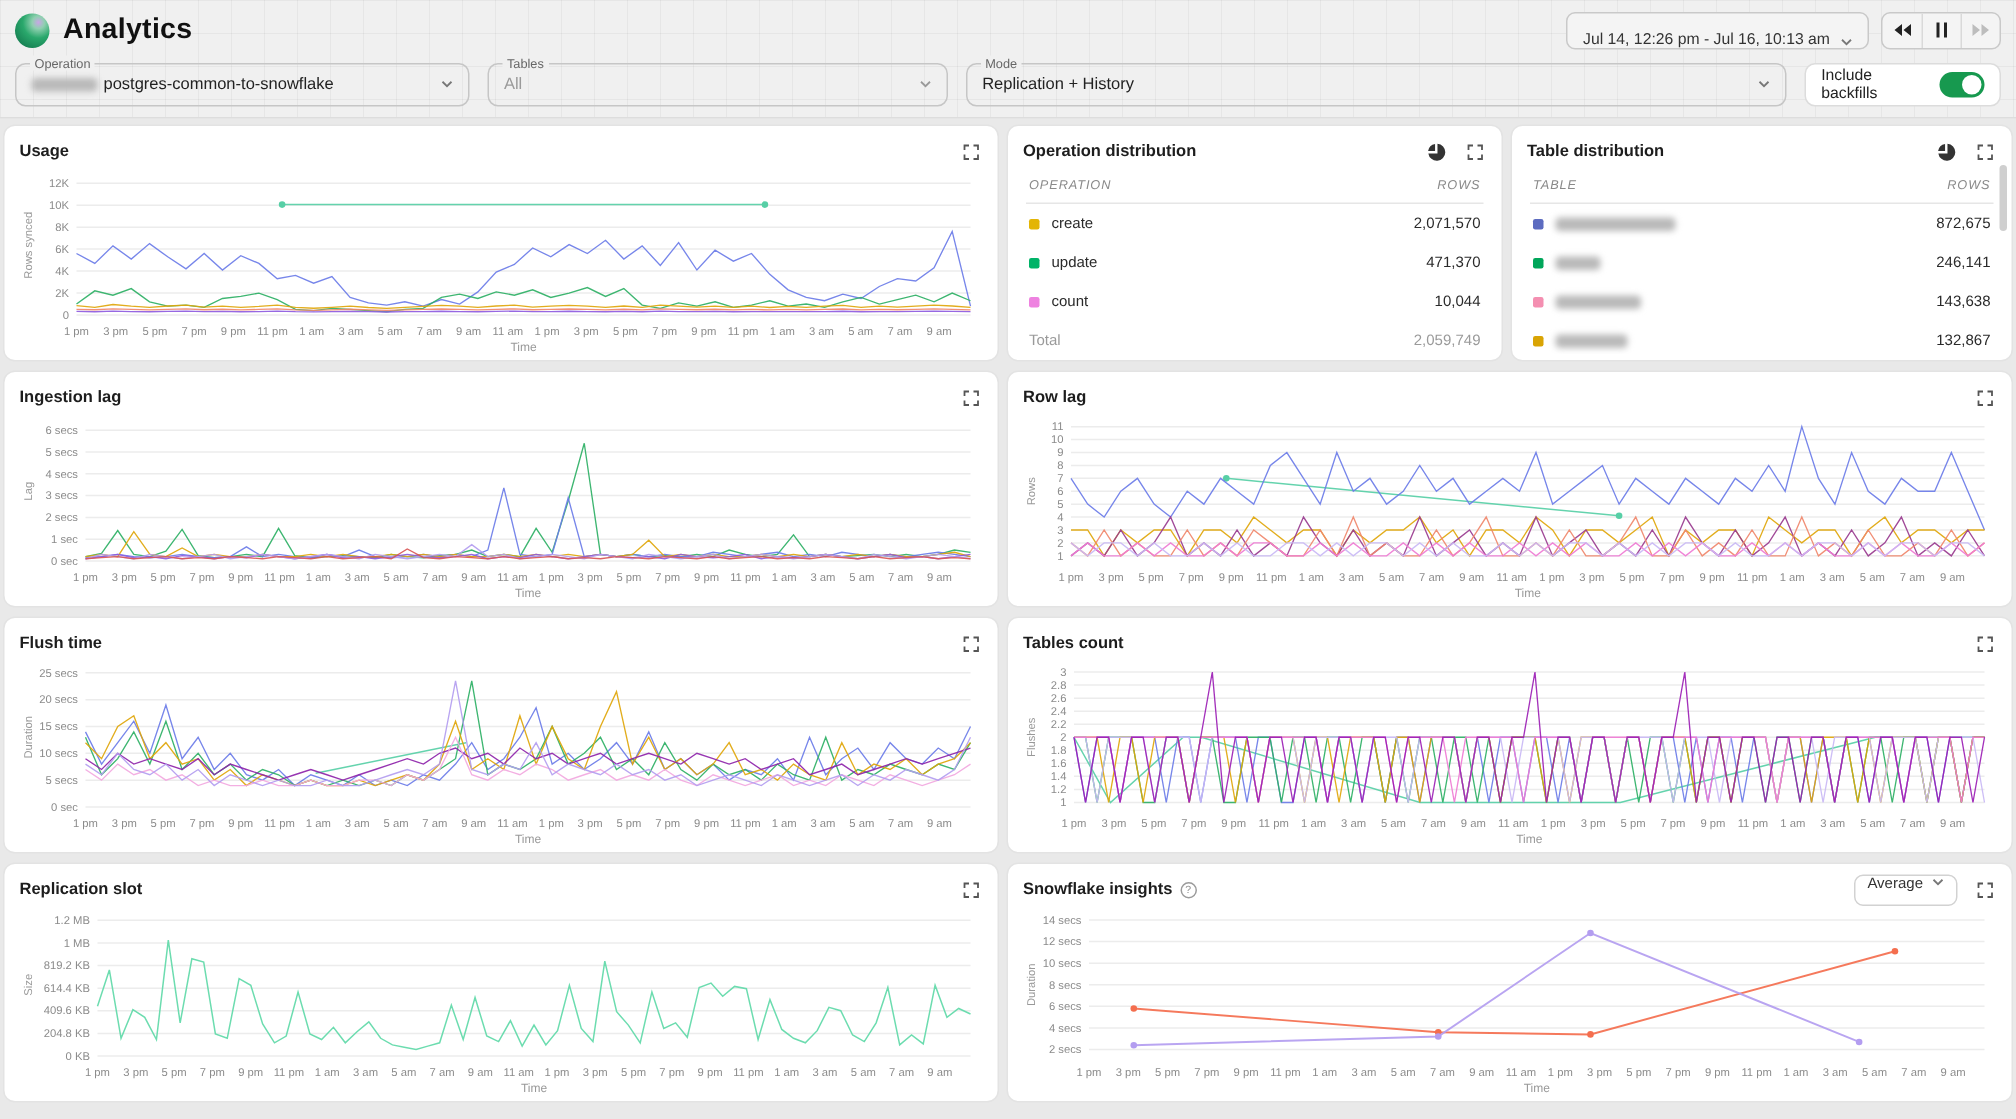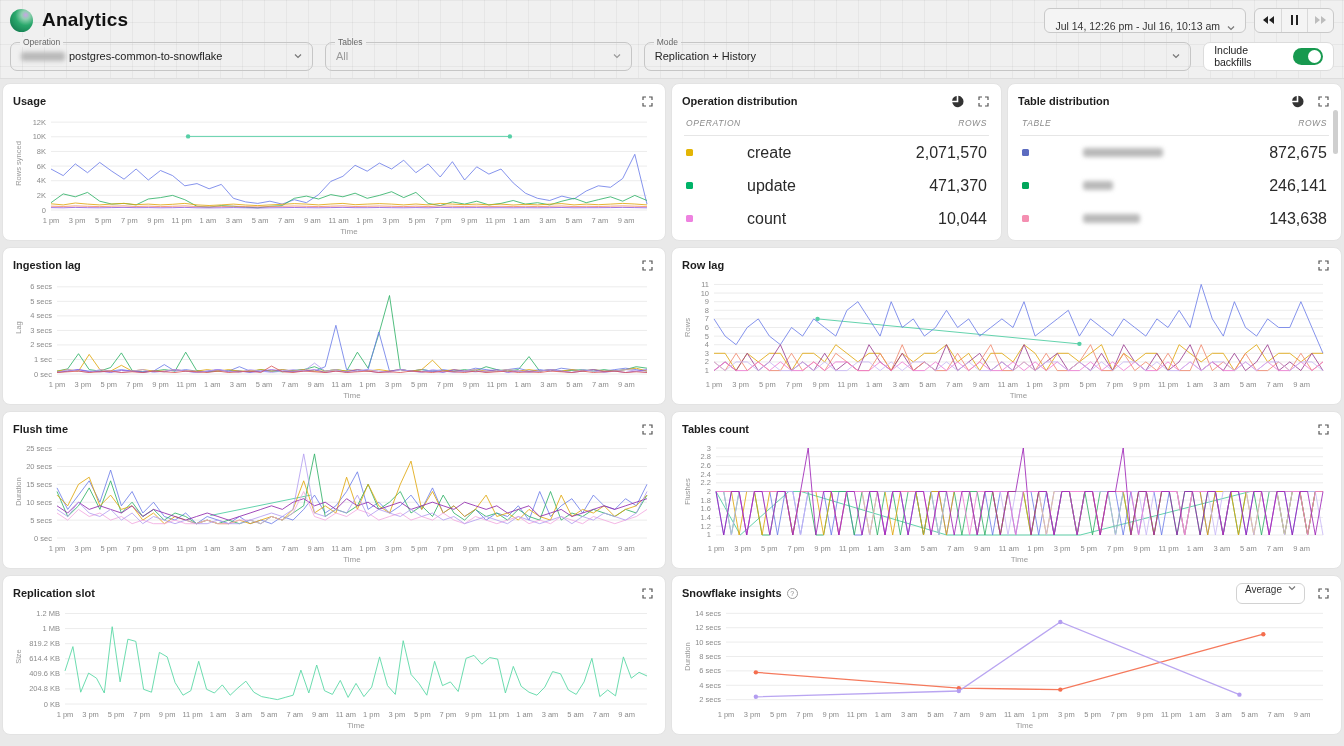--- a/index.html
+++ b/index.html
@@ -56,21 +56,21 @@
   .card-head { display:flex; align-items:center; height:18px; flex:none; }
   .card-title { font-size:11px; font-weight:700; color:#1d1d1d; }
   .card-head .hspace { flex:1; }
   .icon-btn { width:16px; height:16px; display:flex; align-items:center; justify-content:center; cursor:pointer; margin-left:10px; }
   .chart { flex:1; min-height:0; }
   
   .dist { flex:1; min-height:0; overflow:hidden; padding:2px 2px 0 2px; }
   .dist-hrow { display:flex; font-size:8.5px; letter-spacing:.6px; color:#8a8a8a; padding:6px 2px 7px 2px;
     border-bottom:1px solid #e6e6e6;font-style:italic; }
   .dist-hrow .right { margin-left:auto; }
-  .dist-row { display:flex; align-items:center; font-size:16px; color:#2a2a2a; padding:7.5px 2px;gap:46px; }
+  .dist-row { display:flex; align-items:center; font-size:10px; color:#2a2a2a; padding:7.5px 2px; }
   .dist-row .sw { width:7px; height:7px; border-radius:1.5px; margin-right:8px; flex:none; }
   .dist-row .val { margin-left:auto; }
   .dist-row.total { color:#9a9a9a; }
   .scroll-thumb { position:absolute; right:3px; top:26px; width:5px; height:44px; border-radius:3px; background:#cfcfcf; }
   
   .help { width:11px; height:11px; border:1px solid #9b9b9b; border-radius:50%; color:#8a8a8a; font-size:7px;
     display:inline-flex; align-items:center; justify-content:center; margin-left:5px; }
   .agg { display:flex; align-items:flex-start; gap:6px; border:1px solid #d2d2d2; border-radius:6px; height:21px;
     padding:0 8px; font-size:10px; color:#333; cursor:pointer; margin-left:10px; }
   svg text { font-family:"Liberation Sans", sans-serif; }

